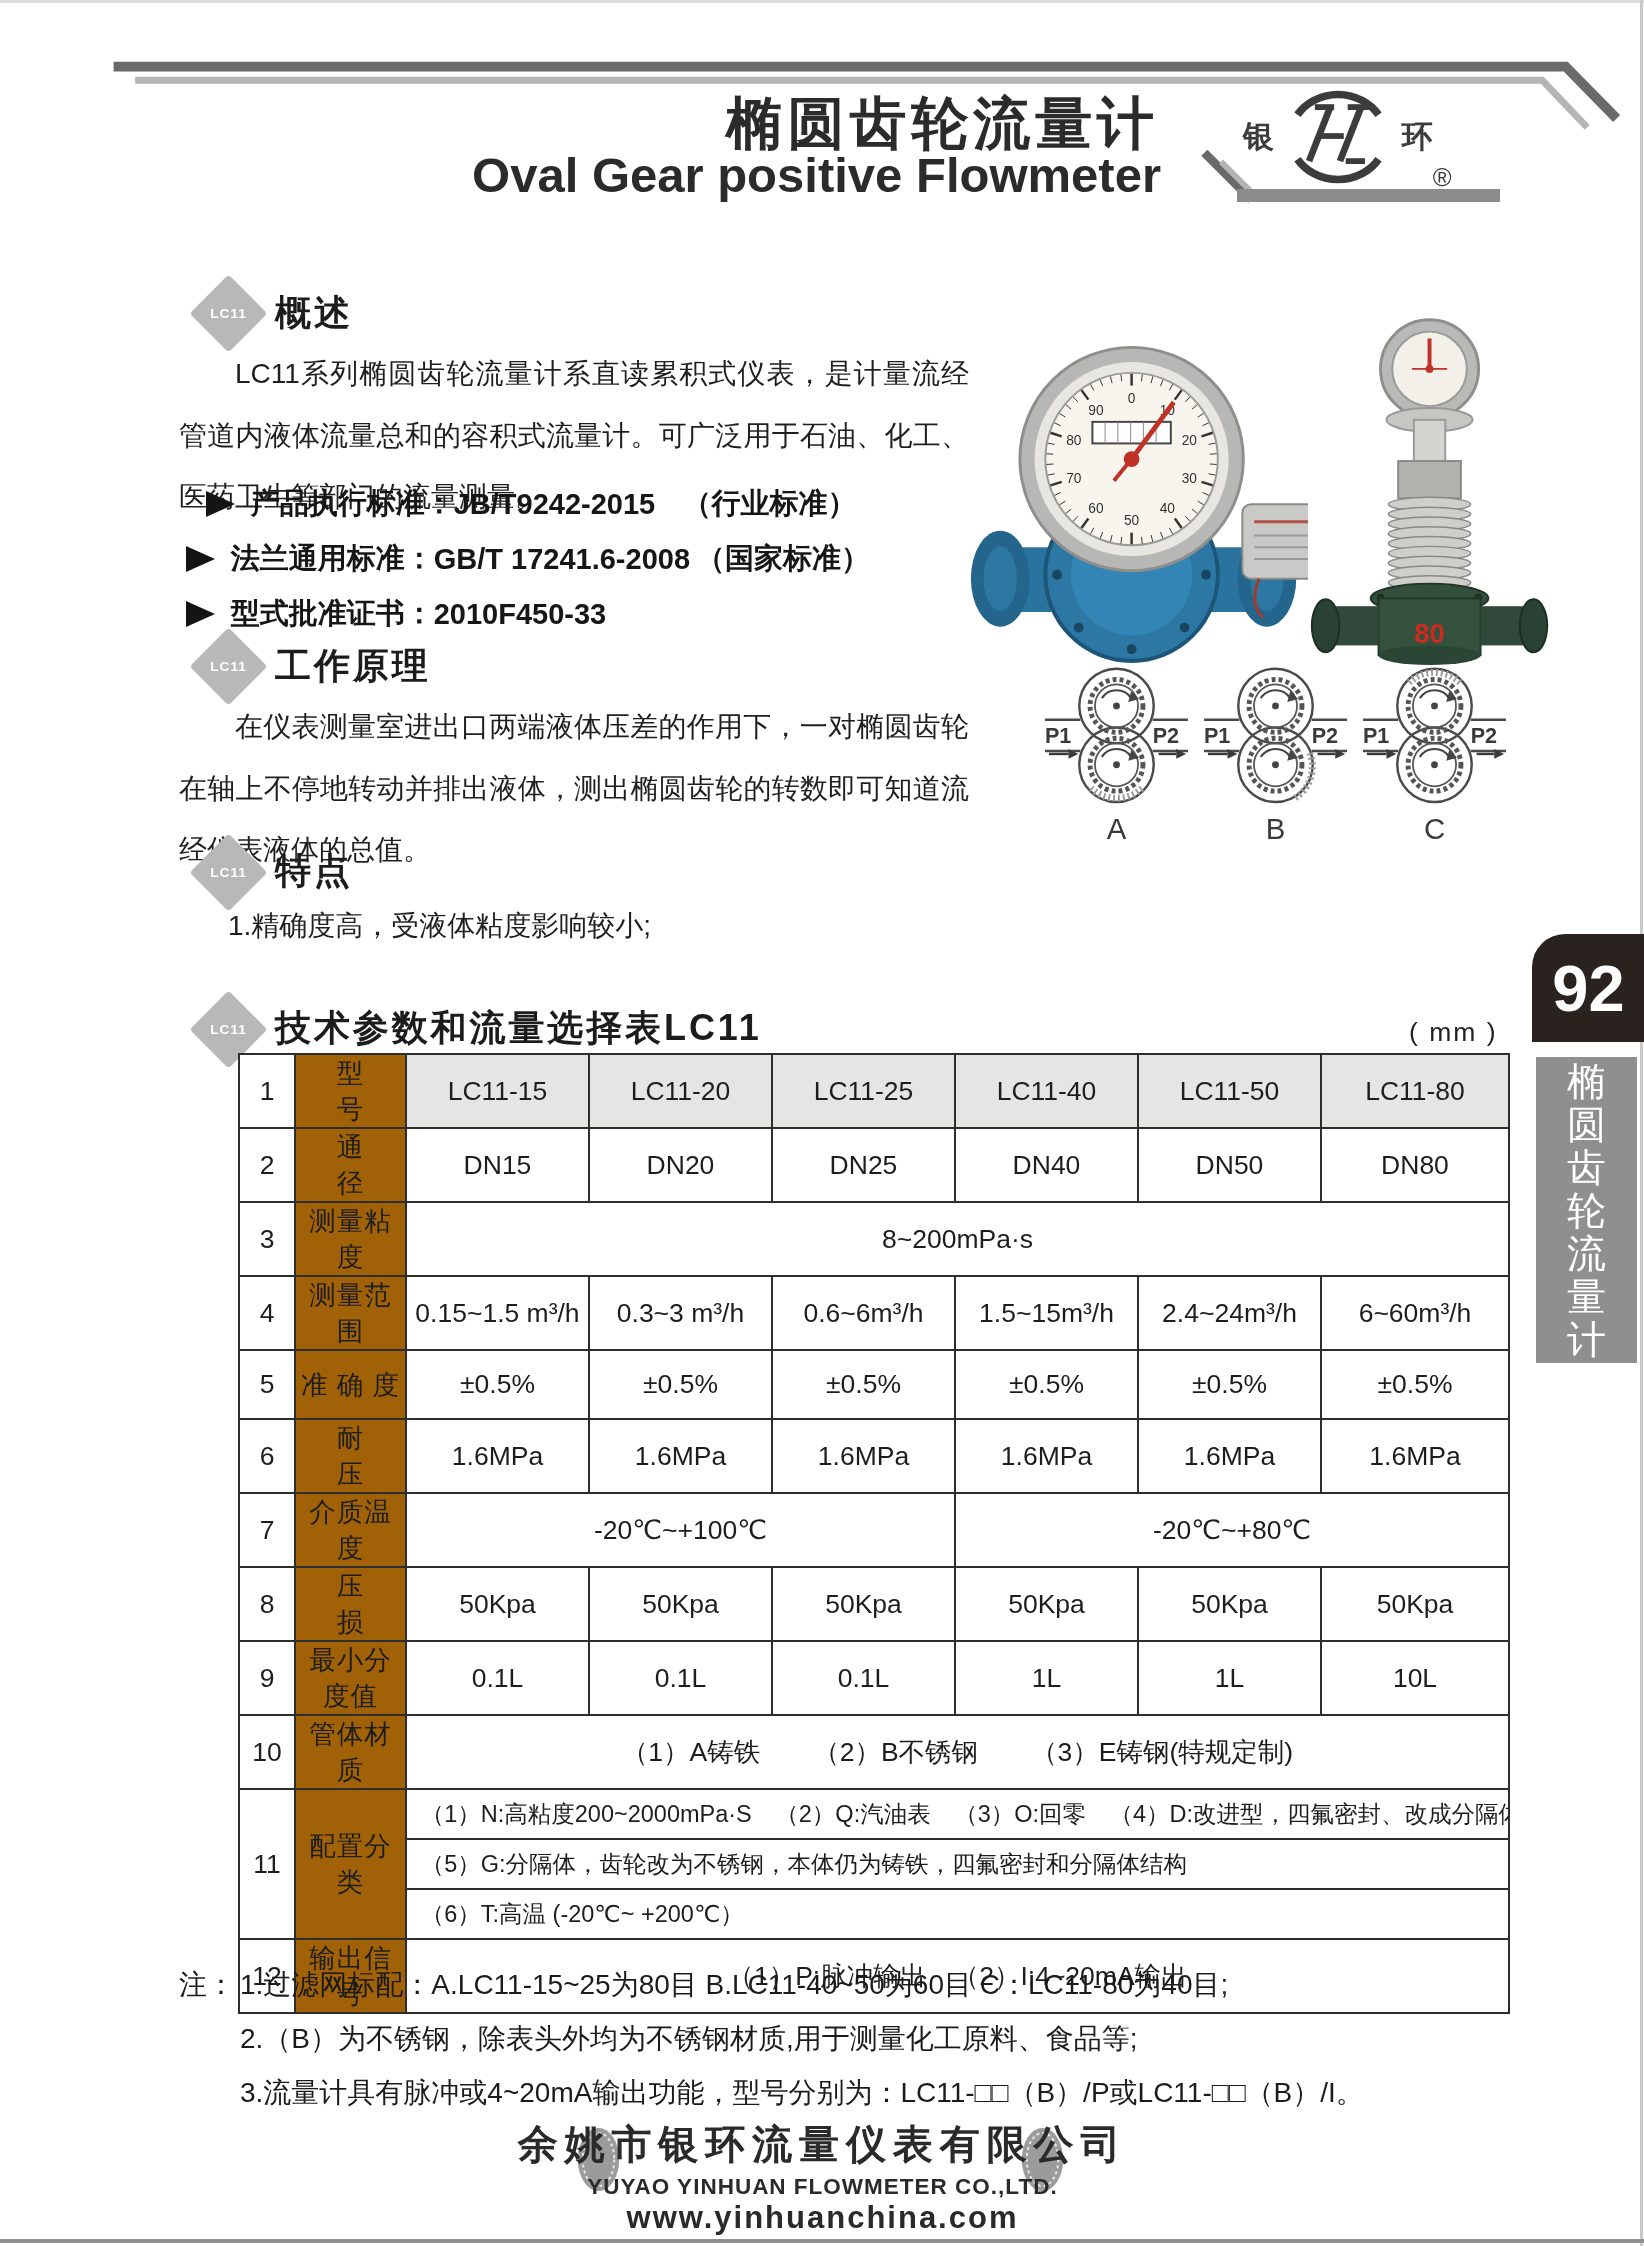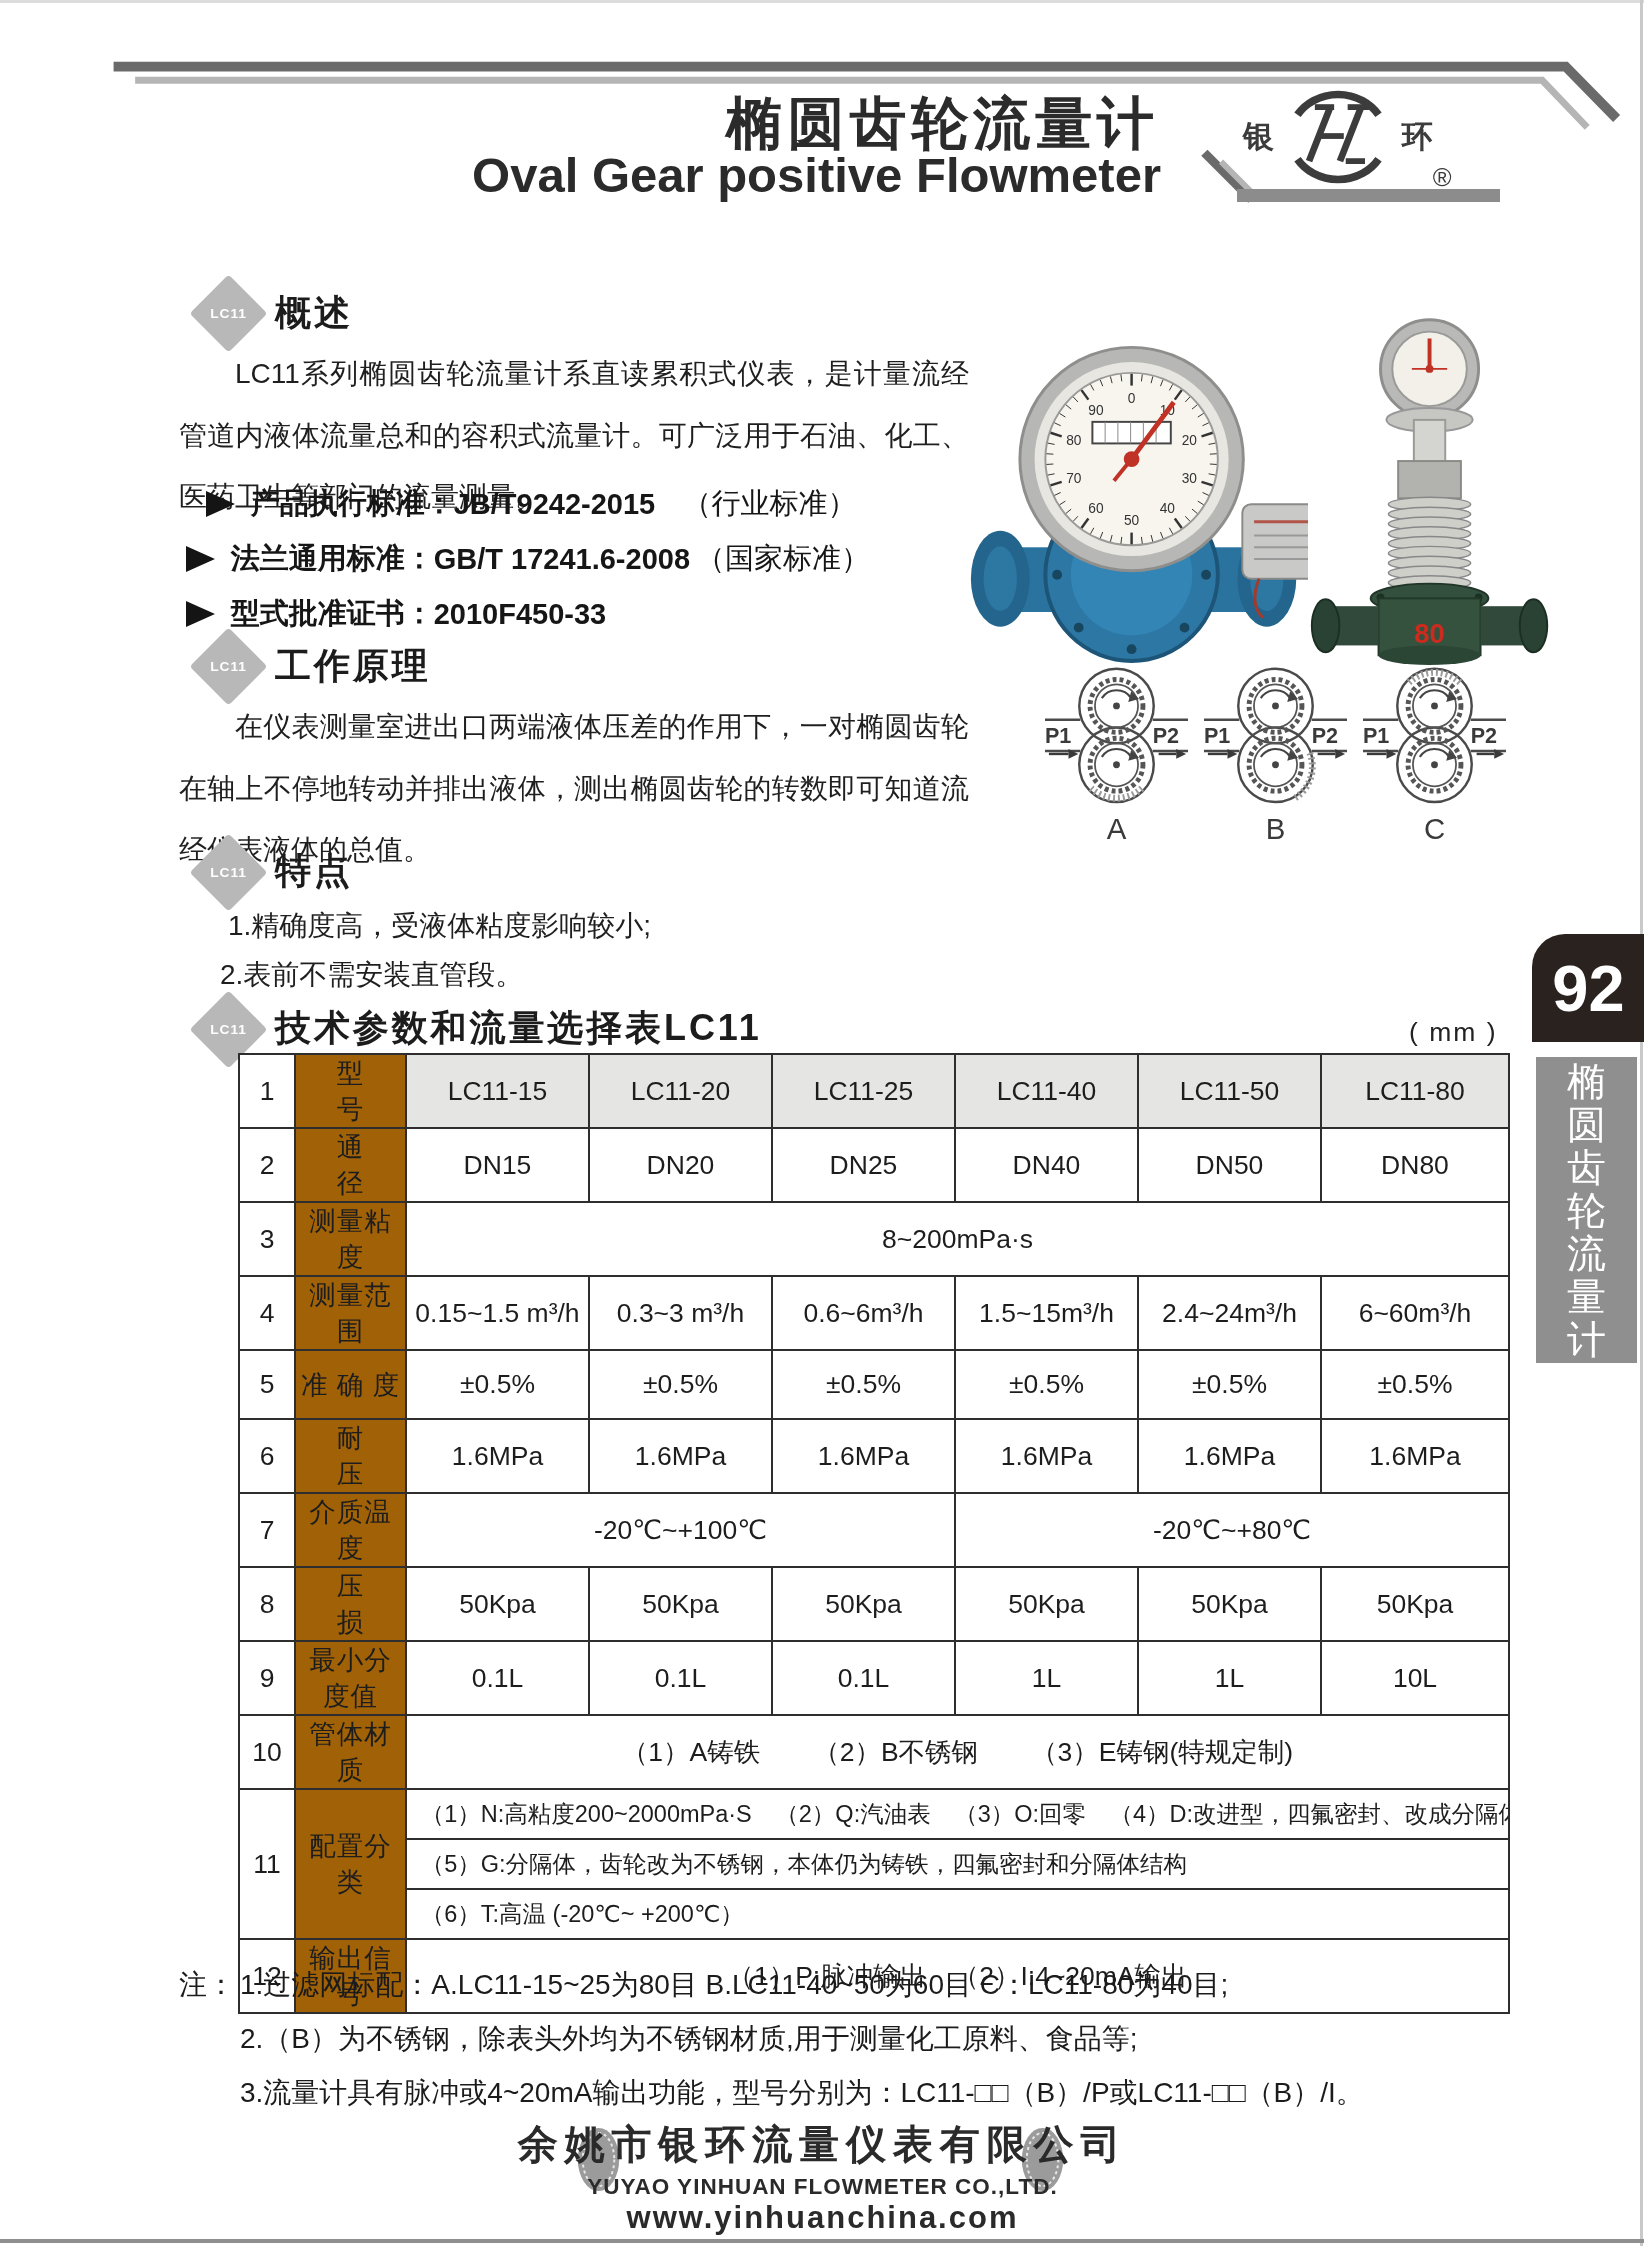--- a/index.html
+++ b/index.html
@@ -28,21 +28,21 @@
   .diamond span{position:absolute;left:0;top:0;width:55px;height:55px;display:flex;align-items:center;justify-content:center;
     transform:rotate(-45deg);color:#ffffff;font-size:13.7px;font-weight:700;letter-spacing:1px;}
   .sec-head{font-size:36px;font-weight:700;letter-spacing:2.9px;color:#1c1c1c;white-space:nowrap;}
 
   .body-text{width:790px;font-size:28px;line-height:2.2;color:#1f1f1f;text-align:justify;}
   .indent{text-indent:2em;}
 
   .std-row{display:flex;align-items:center;white-space:nowrap;}
   .std-row .tri{width:0;height:0;border-left:29px solid #141414;border-top:13.7px solid transparent;border-bottom:13.7px solid transparent;margin-right:15.7px;}
   .std-row .lab,.std-row .val{font-size:29px;font-weight:700;color:#161616;}
-  .std-row .note{font-size:29px;font-weight:400;color:#161616;margin-left:27.4px;}
+  .std-row .note{font-size:29px;font-weight:700;color:#161616;margin-left:27.4px;}
 
   .feat-item{font-size:28px;line-height:1.85;color:#1f1f1f;white-space:nowrap;}
 
   .unit-note{font-size:26.5px;color:#222;letter-spacing:2px;}
 
   
   table.spec{border-collapse:collapse;table-layout:fixed;width:1271px;background:#fff;}
   table.spec td{border:2px solid #2e2e2e;border-top-width:2.9px;border-bottom-width:2.9px;text-align:center;
     font-size:26.5px;color:#1d1d1d;padding:0;overflow:hidden;}
   table.spec{border:2.9px solid #2e2e2e;}
@@ -357,21 +357,20 @@
       <line x1="118" y1="101" x2="136" y2="101" stroke="#3a3a3a" stroke-width="2.5"></line>
       <polygon points="136,96 146,101 136,106" fill="#3a3a3a"></polygon>
       <text x="75" y="188" font-size="30" fill="#3a3a3a" text-anchor="middle">C</text>
     </svg></div>
 
   <div class="abs diamond" style="left:201px;top:845px;">
     <span>LC11</span>
     </div>
   <div class="abs sec-head" style="left:275px;top:847px;">特点</div>
   <div class="abs feat-item" style="left:228px;top:900px;">1.精确度高，受液体粘度影响较小;</div>
-  <div class="abs feat-item" style="left:220px;top:949px;">2.表前不需安装直管段。</div>
 
   <div class="abs diamond" style="left:201px;top:1002px;">
     <span>LC11</span>
     </div>
   <div class="abs sec-head" style="left:275px;top:1004px;">技术参数和流量选择表LC11</div>
   <div class="abs unit-note" style="left:1409px;top:1017px;">( mm )</div>
 
   <table class="spec abs" style="left:238px;top:1053px;">
     <colgroup>
       <col style="width:56px">

